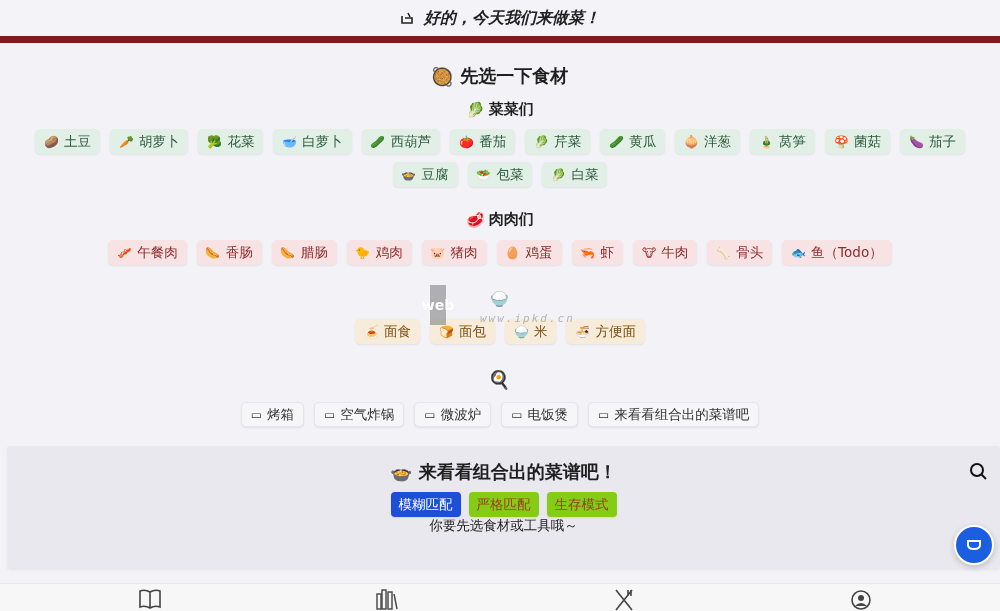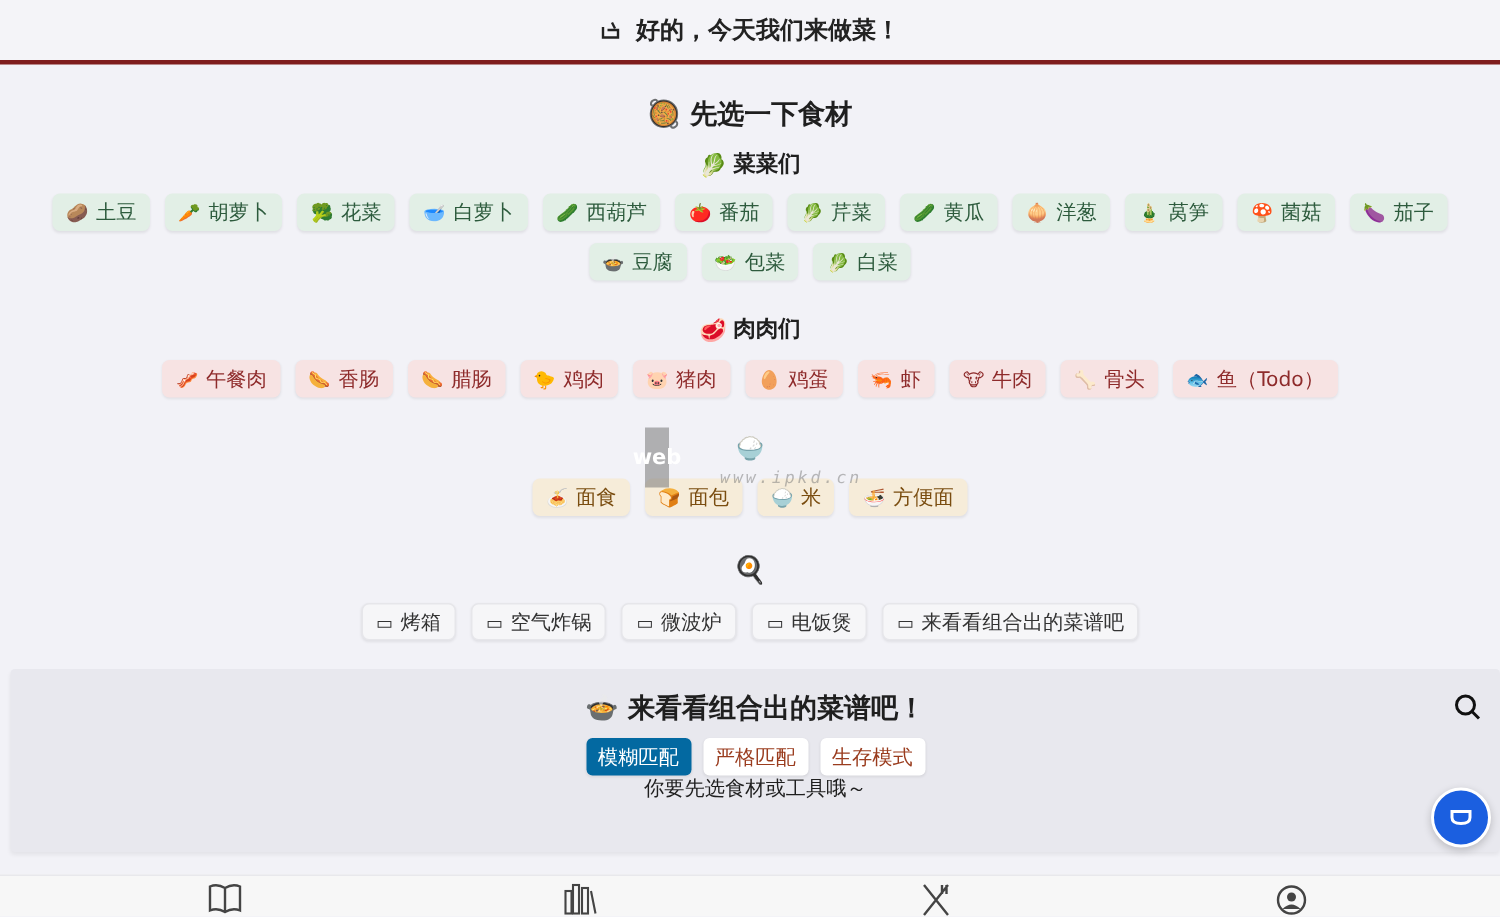--- a/index.html
+++ b/index.html
@@ -5,24 +5,25 @@
   * { box-sizing: border-box; margin: 0; padding: 0; }
   html, body { width: 1000px; height: 611px; overflow: hidden; }
   body {
     background: #f2f2f7;
     font-family: "DejaVu Sans", "Liberation Sans", sans-serif;
     color: #1f1f1f;
     position: relative;
   }
   .topbar {
     height: 43px;
-    border-bottom: 3px solid #7f1d1d;
+    border-bottom: 7px solid #7f1d1d;
     display: flex; align-items: center; justify-content: center;
     font-size: 16px; font-weight: bold; color: #222;
     background: #f4f4f8;
+    font-style: italic;
   }
   .topbar .pot { display:inline-block; margin-right: 10px; width: 14px; height: 14px; }
   .section-title {
     text-align: center; font-weight: bold; font-size: 18px;
     display: flex; align-items: center; justify-content: center; gap: 6px;
   }
   .sub-title {
     text-align: center; font-weight: bold; font-size: 15px;
     display: flex; align-items: center; justify-content: center; gap: 4px;
   }
@@ -43,24 +44,24 @@
   .tool { background: #f6f6f8; color: #333; border: 1px solid #e6e6ea; }
   .block { position: absolute; left: 0; width: 1000px; }
   .result {
     position: absolute; left: 7px; top: 446px; width: 993px; height: 122px;
     background: #e8e8ee; border-radius: 3px;
     box-shadow: 0 2px 3px rgba(0,0,0,0.06);
   }
   .mode-btn {
     height: 25px; padding: 0 8px; border-radius: 4px; font-size: 13.5px;
     display: inline-flex; align-items: center; cursor: pointer;
-    background: #ffffff; color: #9a3c1e;
+    background: #84cc16; color: #9a3c1e;
     box-shadow: 0 1px 2px rgba(0,0,0,0.08);
   }
-  .mode-btn.active { background: #0369a1; color: #fff; }
+  .mode-btn.active { background: #1d4ed8; color: #fff; }
   .fab {
     position: absolute; left: 954px; top: 525px; width: 40px; height: 40px;
     border-radius: 50%; background: #1b5fe0; border: 2px solid #fff;
     display: flex; align-items: center; justify-content: center;
     box-shadow: 0 2px 6px rgba(0,0,0,0.2);
   }
   .search { position: absolute; left: 968px; top: 461px; width: 20px; height: 20px; }
   .bottom-nav {
     position: absolute; left: 0; top: 583px; width: 1000px; height: 28px;
     background: #f7f7f7; border-top: 1px solid #e8e8ec;

